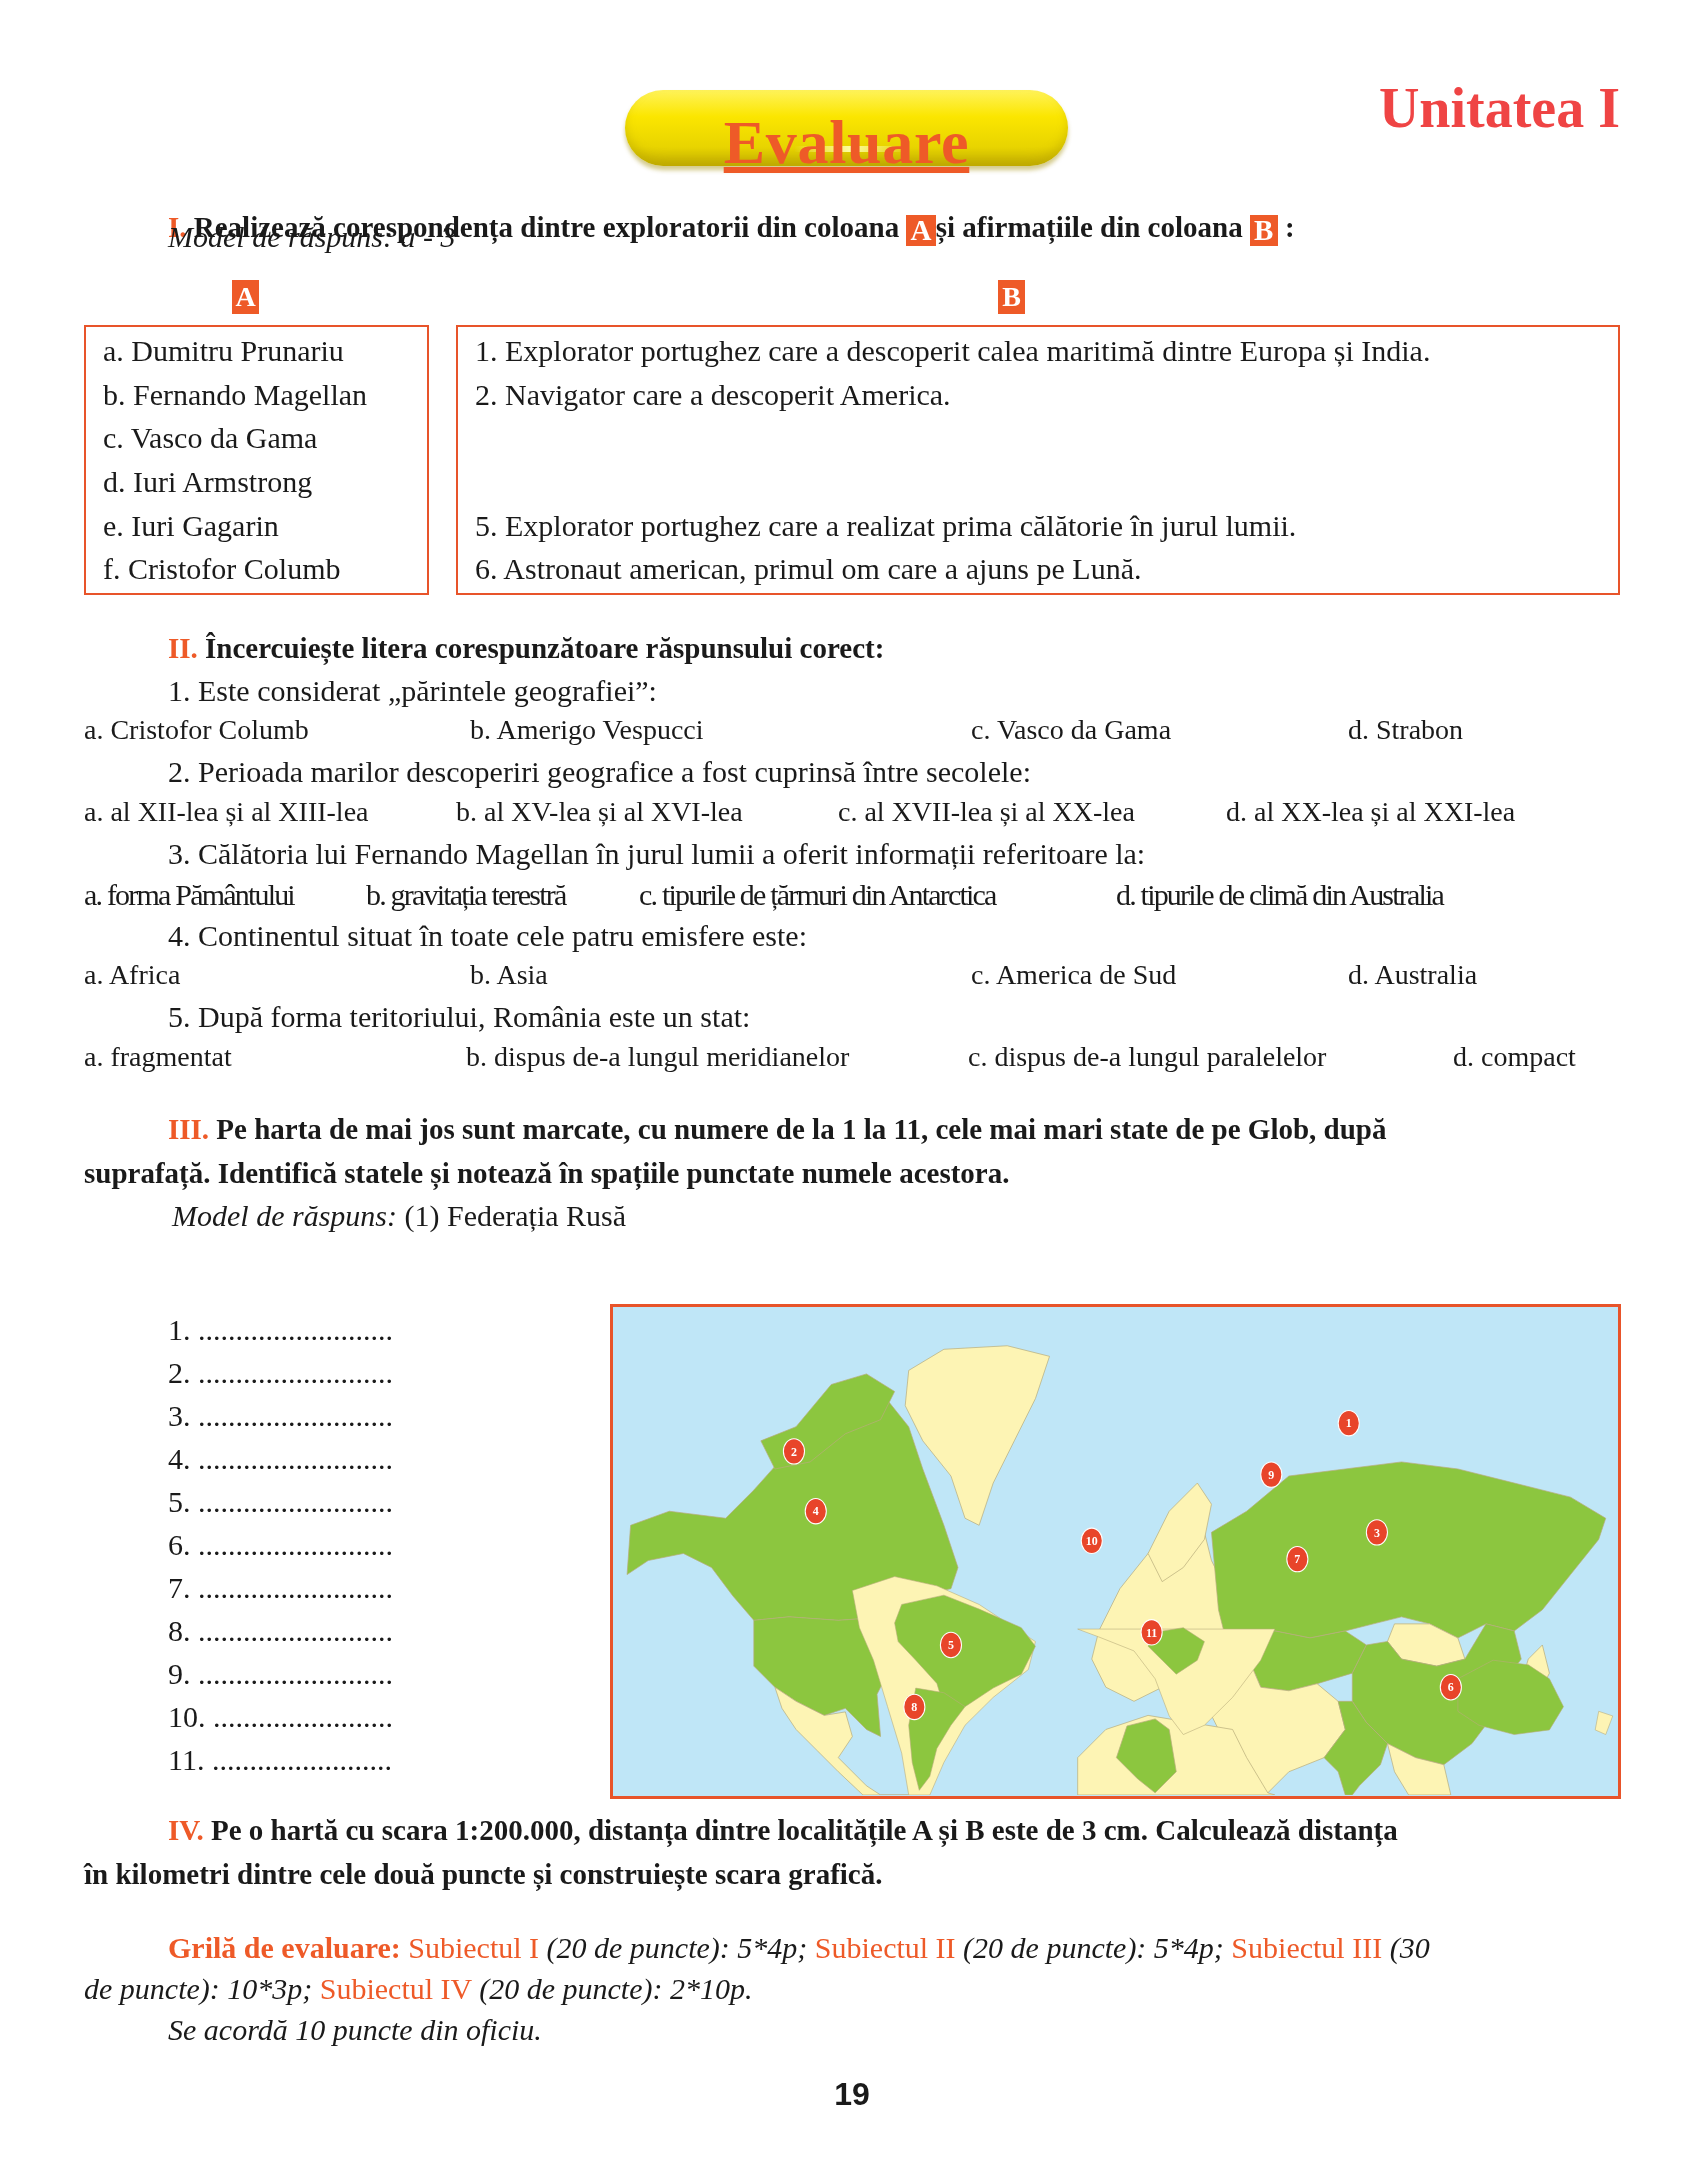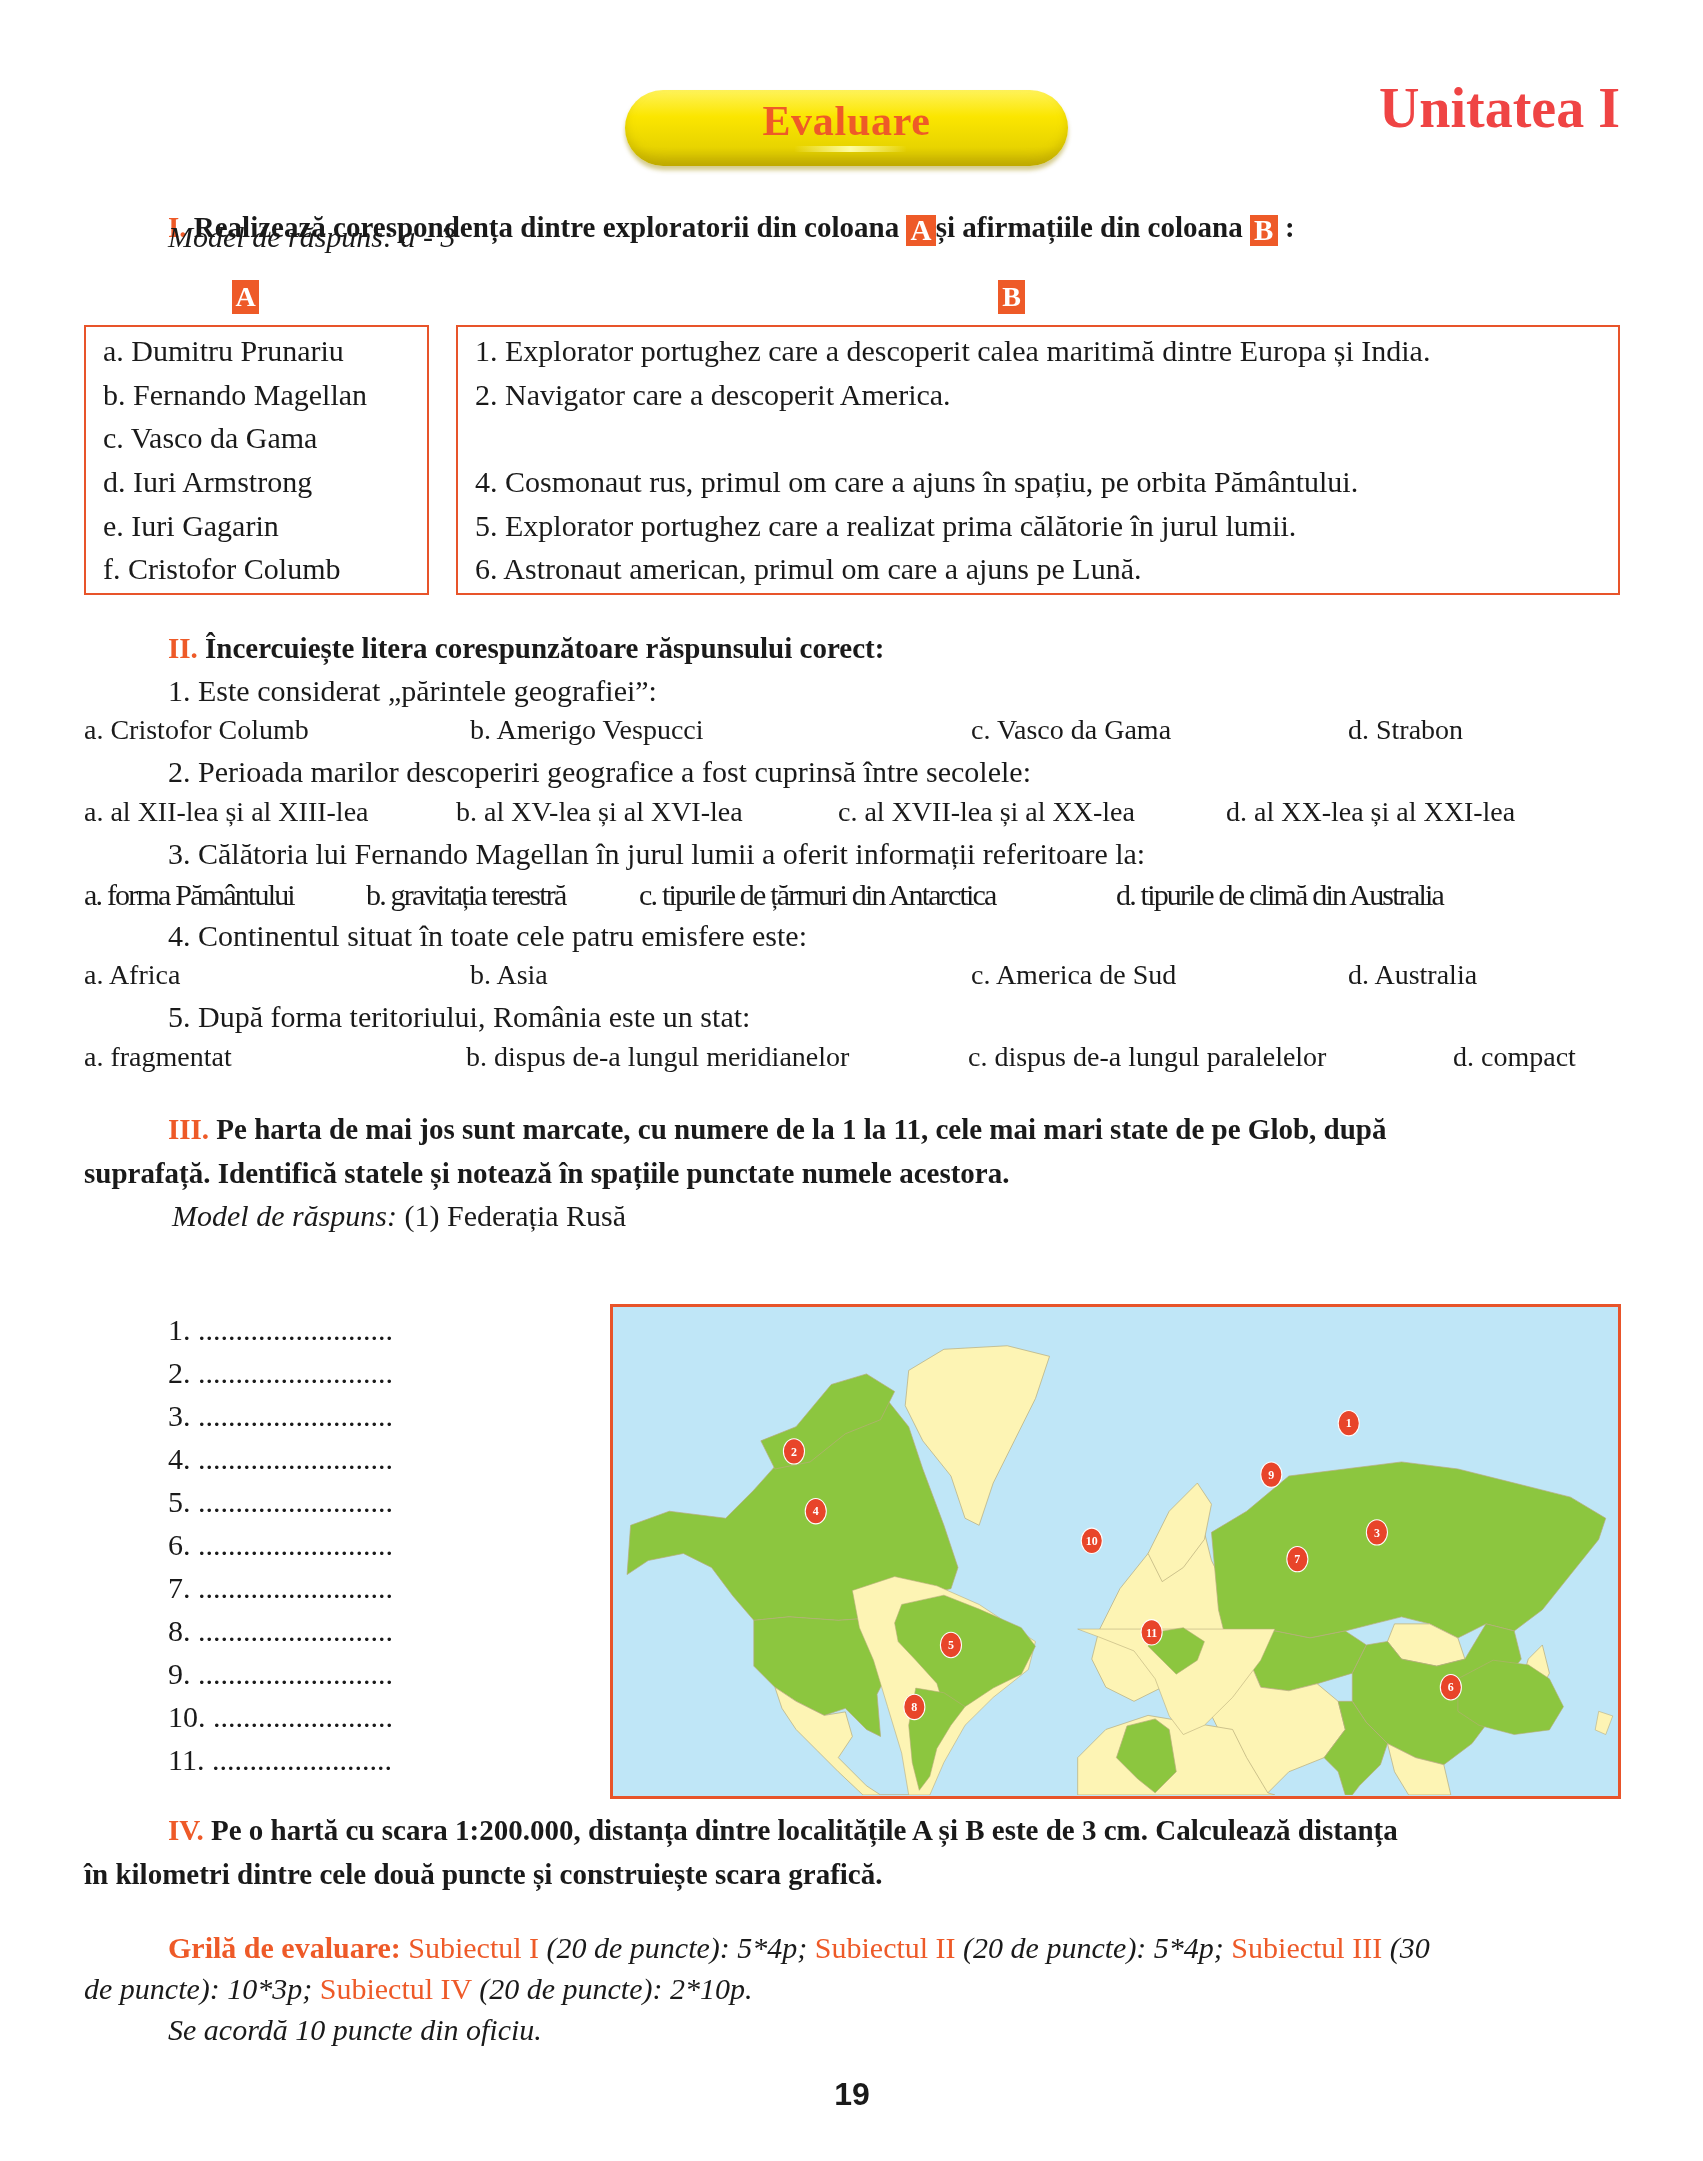--- a/index.html
+++ b/index.html
@@ -7,22 +7,22 @@
          font-family:"Liberation Serif","DejaVu Serif",serif; color:#1a1a1a; }
   .abs { position:absolute; white-space:nowrap; }
   .badge {
     position:absolute; left:625px; top:90px; width:443px; height:76px;
     border-radius:38px;
     background:linear-gradient(to bottom,#fff35a 0%,#fbe600 35%,#e8d400 75%,#c9b400 100%);
     box-shadow:0 4.2px 4.2px rgba(160,140,0,0.45), inset 0 -7px 10px rgba(170,150,0,0.35);
   }
   .badge .shine { position:absolute; left:169px; top:56px; width:113px; height:5.6px; border-radius:2.8px;
     background:linear-gradient(to right,rgba(255,255,160,0),rgba(255,255,170,0.95),rgba(255,255,160,0)); }
-  .badge-text { position:absolute; left:0; right:0; top:7px; text-align:center;
-    font-size:42px; font-weight:bold; color:#ee5a28; letter-spacing:0.7px; }
+  .badge-text { position:absolute; left:0; right:0; top:17px; text-align:center;
+    font-size:62px; font-weight:bold; color:#ee5a28; letter-spacing:0.7px;text-decoration:underline; }
   .unit-title { right:84px; top:76px; font-size:56px; font-weight:bold; color:#ef4444; }
   .hdr { font-size:29px; font-weight:bold; }
   .roman { color:#ee5a28; }
   .tag { display:inline-block; background:#ee5a28; color:#fff; font-weight:bold;
          padding:0 4.2px; line-height:31px; height:31px; vertical-align:middle; }
   .italic { font-style:italic; }
   .txt { font-size:30px; }
   .box { position:absolute; border:2.8px solid #e8542a; box-sizing:border-box; background:#fff; }
   .box .line { position:absolute; left:17px; font-size:30px; white-space:nowrap; }
   .col-tag { position:absolute; font-size:28px; font-weight:bold; color:#fff; background:#ee5a28;
@@ -64,21 +64,20 @@
   <div class="line" style="top:51px;">b. Fernando Magellan</div>
   <div class="line" style="top:94px;">c. Vasco da Gama</div>
   <div class="line" style="top:138px;">d. Iuri Armstrong</div>
   <div class="line" style="top:182px;">e. Iuri Gagarin</div>
   <div class="line" style="top:225px;">f. Cristofor Columb</div>
 </div>
 
 <div class="box" style="left:456px; top:325px; width:1164px; height:270px;">
   <div class="line" style="top:7px;">1. Explorator portughez care a descoperit calea maritimă dintre Europa și India.</div>
   <div class="line" style="top:51px;">2. Navigator care a descoperit America.</div>
-  <div class="line" style="top:138px;">4. Cosmonaut rus, primul om care a ajuns în spațiu, pe orbita Pământului.</div>
   <div class="line" style="top:182px;">5. Explorator portughez care a realizat prima călătorie în jurul lumii.</div>
   <div class="line" style="top:225px;">6. Astronaut american, primul om care a ajuns pe Lună.</div>
 </div>
 
 <div class="abs hdr" style="left:168px; top:632px;">
   <span class="roman">II.</span>
   <span>Încercuiește litera corespunzătoare răspunsului corect:</span>
 </div>
 
 <div class="abs txt" style="left:168px; top:674px;">1. Este considerat „părintele geografiei”:</div>

